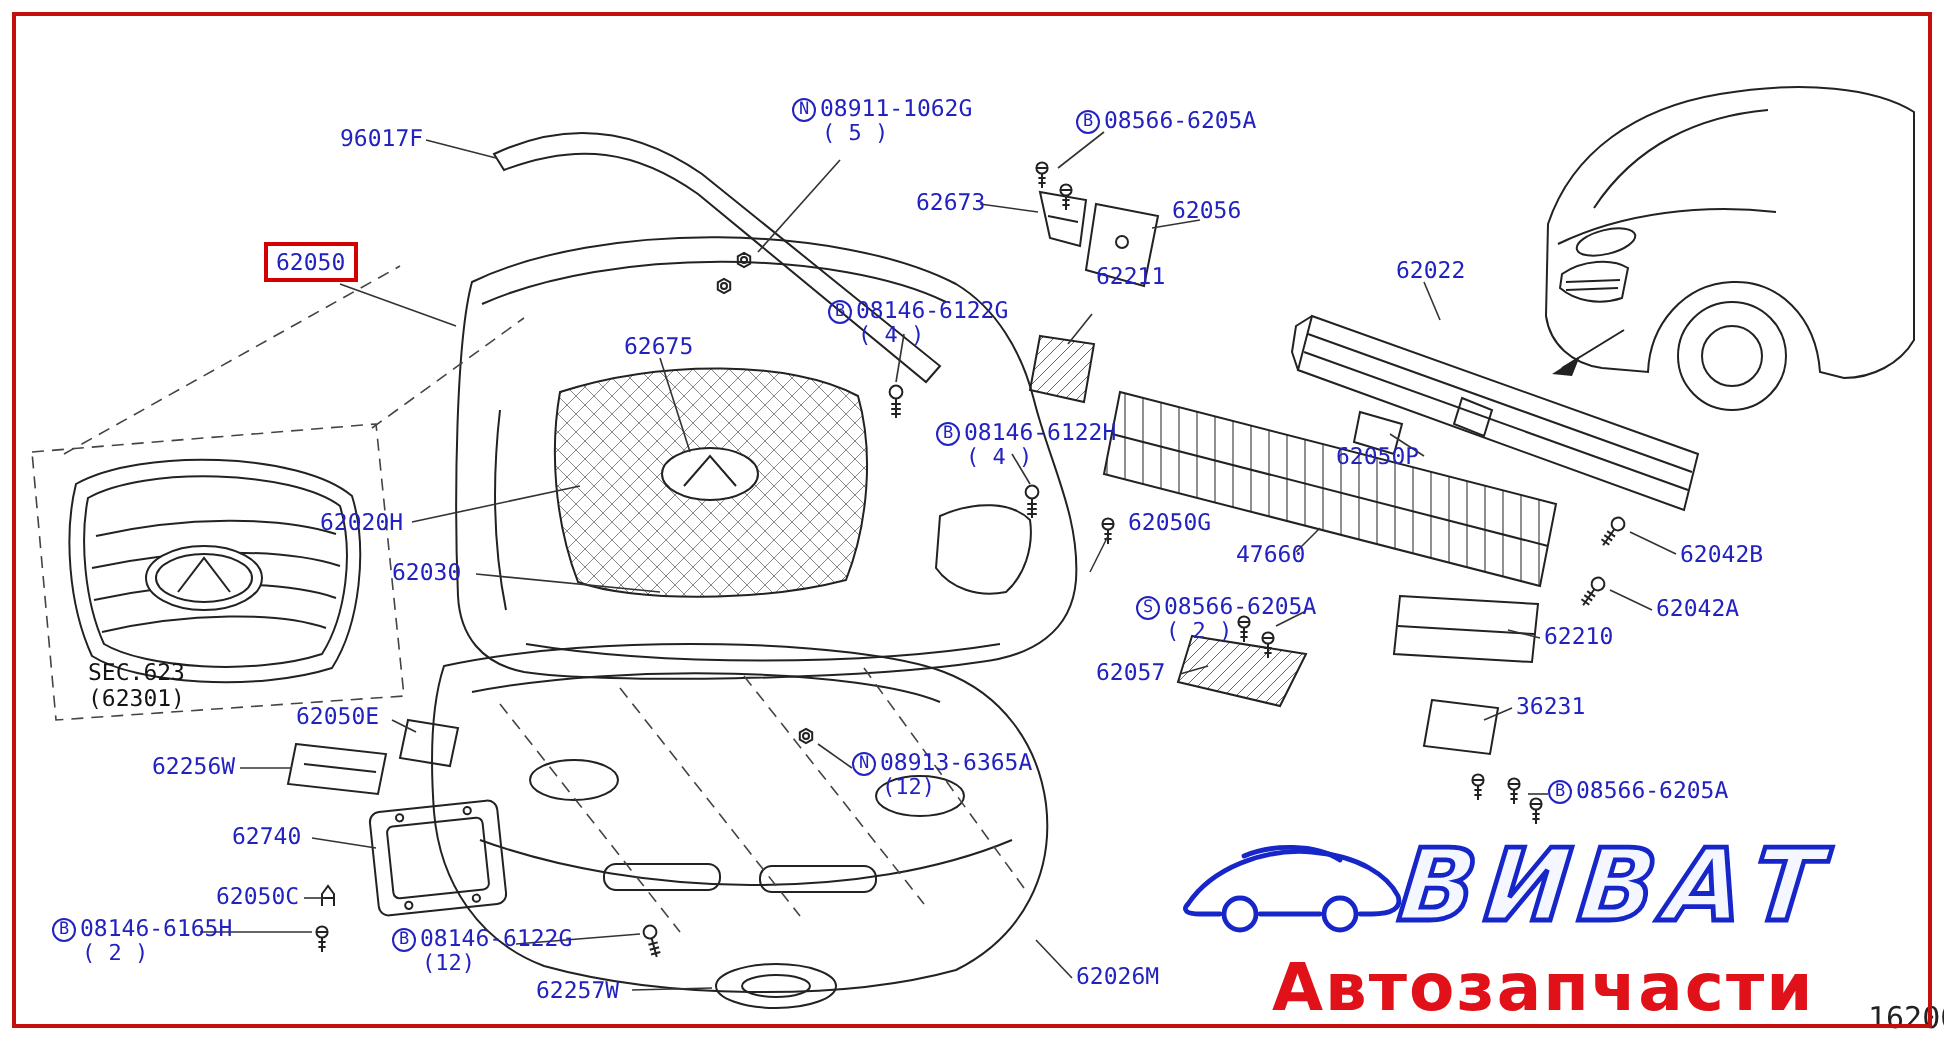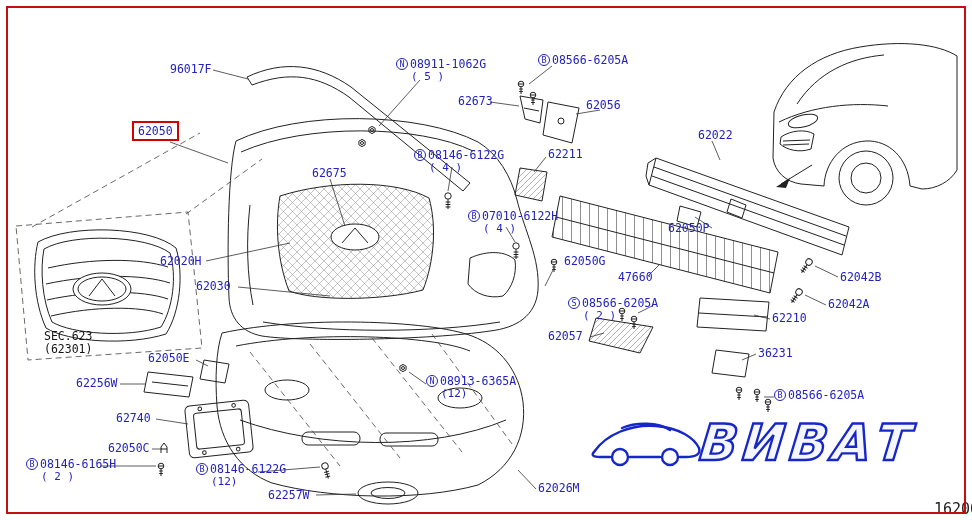--- a/index.html
+++ b/index.html
@@ -218,43 +218,43 @@
       <line x1="100" y1="466" x2="156" y2="466"></line>
       <line x1="258" y1="472" x2="320" y2="467"></line>
       <line x1="316" y1="495" x2="356" y2="494"></line>
       <line x1="536" y1="489" x2="518" y2="470"></line>
     </g>
   </svg>
 
   <div class="lbl" style="left:170px;top:63px">96017F</div>
   <div class="lbl redbox" style="left:132px;top:121px">62050</div>
 
-  <div class="lbl" style="left:396px;top:58px">
+  <div class="lbl" style="left:396px;top:48px">
     <span class="circ">N</span><span>08911-1062G</span>
     <div class="cnt">( 5 )</div>
   </div>
 
   <div class="lbl" style="left:538px;top:54px">
     <span class="circ">B</span><span>08566-6205A</span>
   </div>
 
   <div class="lbl" style="left:458px;top:95px">62673</div>
   <div class="lbl" style="left:586px;top:99px">62056</div>
   <div class="lbl" style="left:698px;top:129px">62022</div>
   <div class="lbl" style="left:312px;top:167px">62675</div>
 
   <div class="lbl" style="left:414px;top:149px">
     <span class="circ">B</span><span>08146-6122G</span>
     <div class="cnt">( 4 )</div>
   </div>
 
-  <div class="lbl" style="left:548px;top:148px">62211</div>
+  <div class="lbl" style="left:548px;top:132px">62211</div>
 
   <div class="lbl" style="left:468px;top:210px">
-    <span class="circ">B</span><span>07010-6122H</span>
+    <span class="circ">B</span><span>08146-6122H</span>
     <div class="cnt">( 4 )</div>
   </div>
 
   <div class="lbl" style="left:668px;top:222px">62050P</div>
   <div class="lbl" style="left:160px;top:255px">62020H</div>
   <div class="lbl" style="left:196px;top:280px">62030</div>
   <div class="lbl" style="left:564px;top:255px">62050G</div>
   <div class="lbl" style="left:618px;top:271px">47660</div>
   <div class="lbl" style="left:840px;top:271px">62042B</div>
   <div class="lbl" style="left:828px;top:298px">62042A</div>
@@ -305,17 +305,18 @@
     <g stroke="#1626c8" stroke-width="2.4" fill="none" stroke-linecap="round">
       <path d="M6,36 C18,18 44,8 68,10 C92,12 106,22 111,32 C113,38 108,41 98,41 L92,41"></path>
       <path d="M72,41 L42,41"></path>
       <path d="M22,41 L12,41 C5,41 3,39 6,36"></path>
       <circle cx="32" cy="41" r="8"></circle>
       <circle cx="82" cy="41" r="8"></circle>
       <path d="M34,12 C48,6 70,6 82,14"></path>
     </g>
   </svg>
   <div class="brand">ВИВАТ</div>
+  <div class="tagline">Автозапчасти</div>
 
   <div class="code">162000S8</div>
 
   <div class="frame"></div>
 </div>
 
 </body></html>

